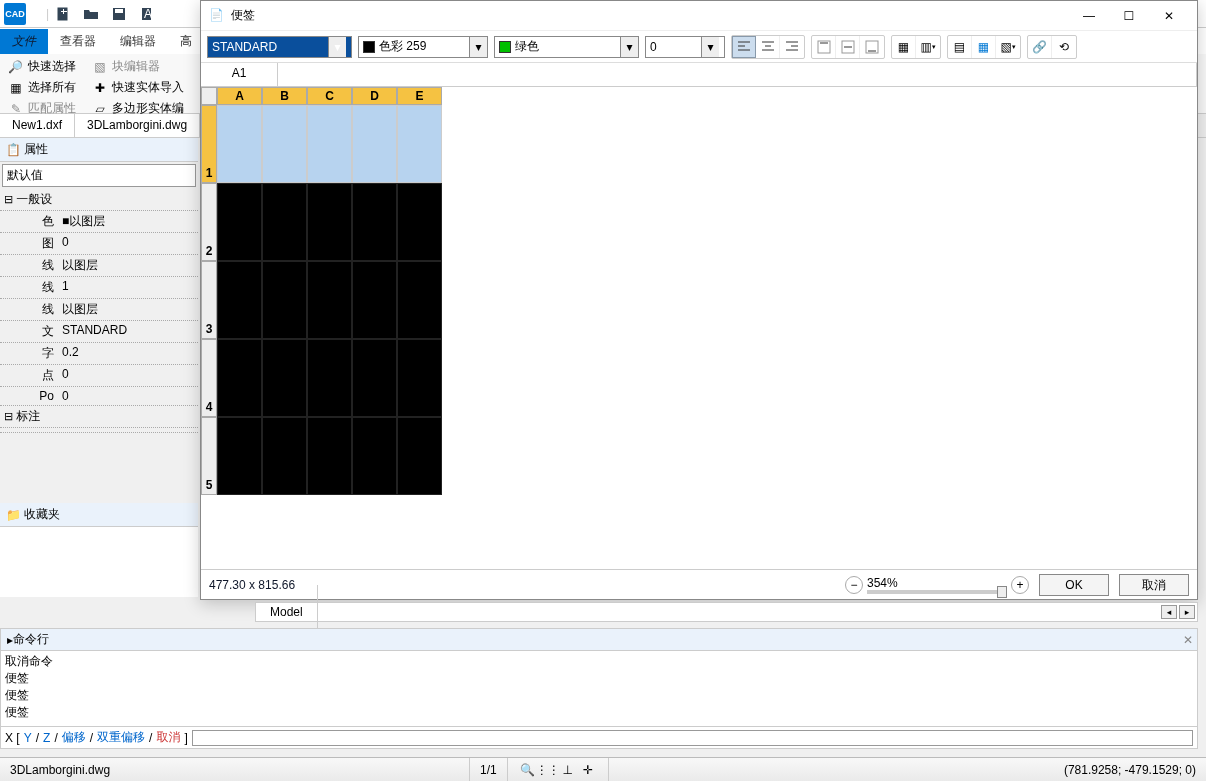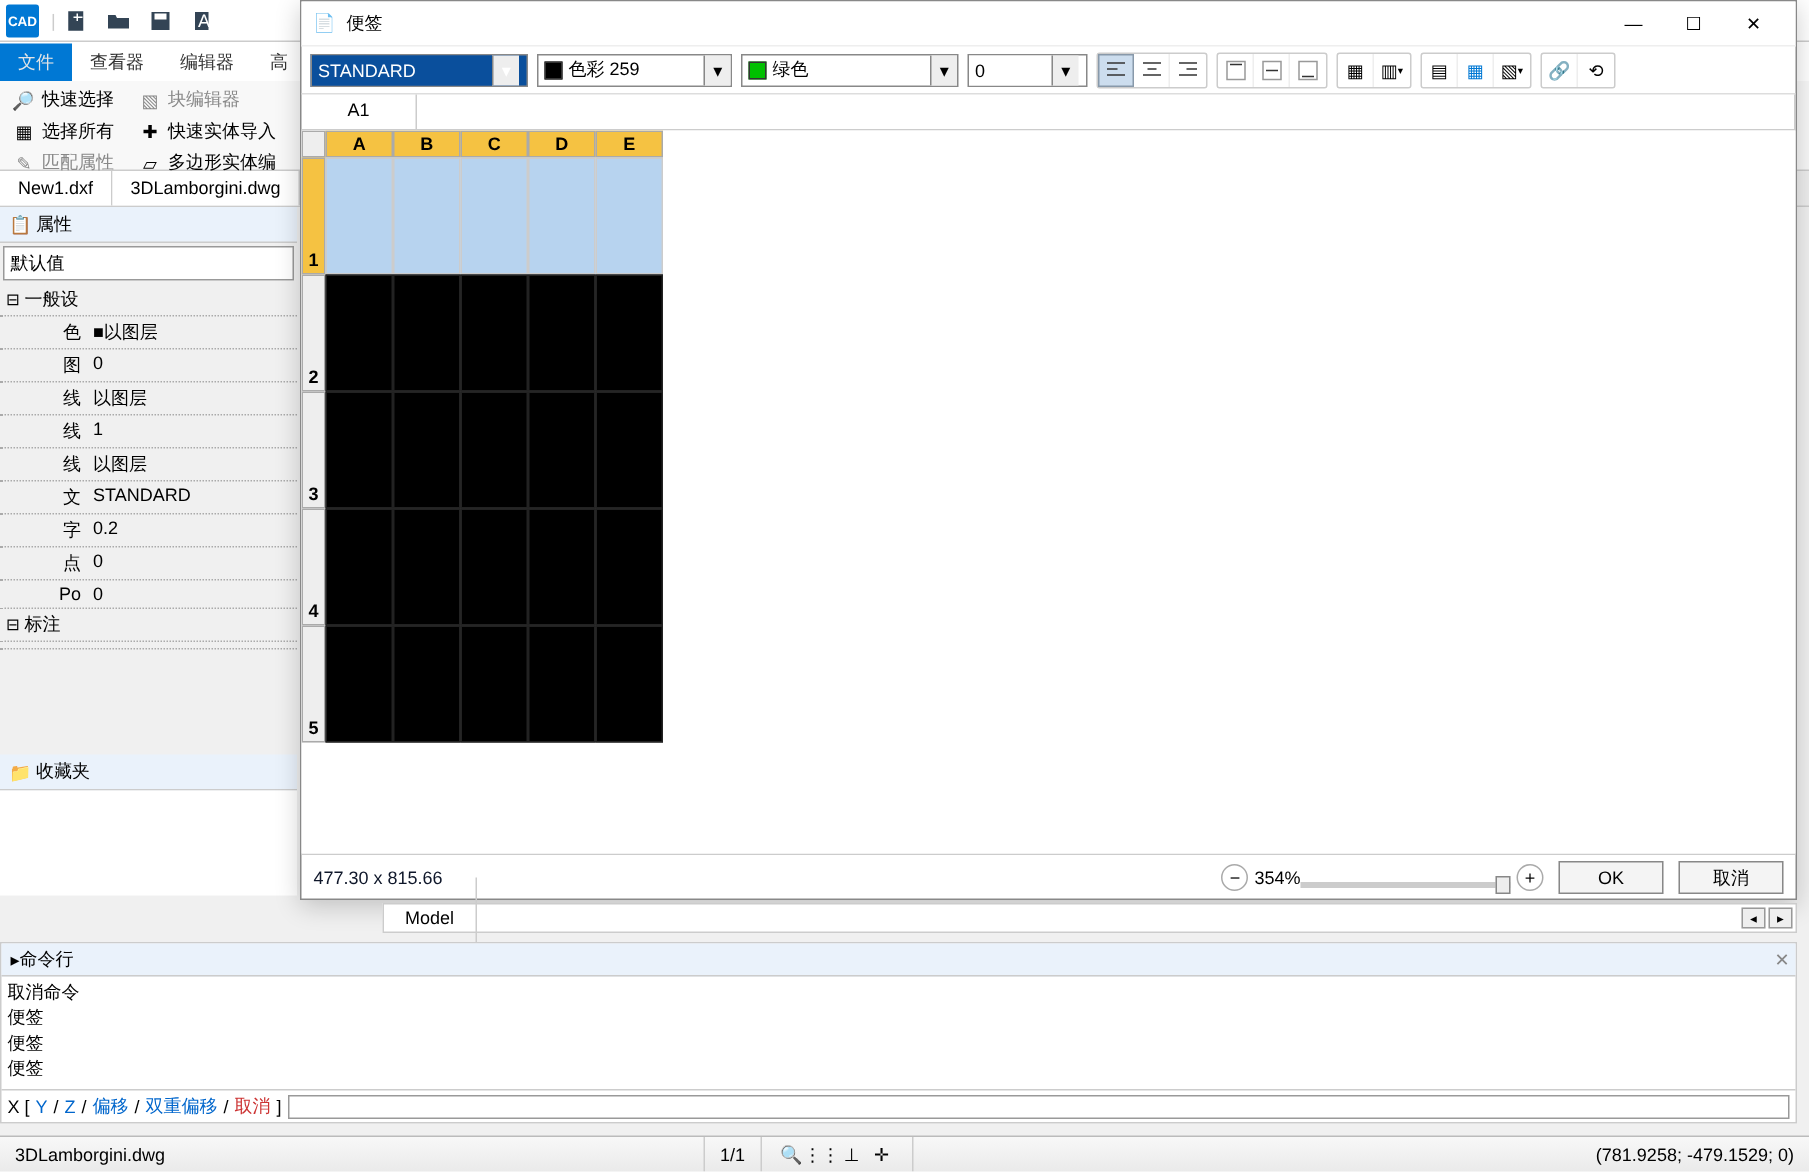--- a/index.html
+++ b/index.html
@@ -1,27 +1,27 @@
 <!DOCTYPE html>
 <html><head>
 <meta charset="utf-8">
 <style>
 * { margin: 0; padding: 0; box-sizing: border-box; font-family: "Microsoft YaHei", Arial, sans-serif; font-size: 12px; }
 body { width: 1206px; height: 781px; background: #f0f0f0; position: relative; overflow: hidden; }
 
 
 .top-bar { height: 28px; background: #fff; display: flex; align-items: center; padding: 0 4px; border-bottom: 1px solid #ccc; }
-.top-bar .logo { width: 22px; height: 22px; background: #0078d4; color: #fff; display: flex; align-items: center; justify-content: center; font-size: 9px; font-weight: bold; border-radius: 2px; margin-right: 8px; }
+.top-bar .logo { width: 22px; height: 22px; background: #0078d4; color: #fff; display: flex; align-items: center; justify-content: center; font-size: 9px; font-weight: bold; border-radius: 2px; margin-right: 20px; }
 .top-bar .qa-btn { width: 24px; height: 22px; display: flex; align-items: center; justify-content: center; margin: 0 2px; cursor: pointer; }
 .top-bar .qa-btn svg { width: 16px; height: 16px; }
 
 
 .ribbon-tabs { height: 26px; background: #fff; display: flex; align-items: flex-end; }
 .ribbon-tab { padding: 4px 12px; cursor: pointer; color: #333; }
-.ribbon-tab.active { background: #0078d4; color: #e5e5e5; }
+.ribbon-tab.active { background: #0078d4; color: #0f172a; font-style: italic; }
 
 
 .ribbon { height: 60px; background: #f8f8f8; display: flex; border-bottom: 1px solid #ccc; }
 .ribbon-col { display: flex; flex-direction: column; padding: 2px 4px; }
 .ribbon-item { display: flex; align-items: center; padding: 2px 4px; cursor: pointer; white-space: nowrap; }
 .ribbon-item .icon { width: 16px; height: 16px; margin-right: 4px; display: inline-flex; align-items: center; justify-content: center; }
 .ribbon-group-label { text-align: center; font-size: 11px; color: #555; }
 
 
 .doc-tabs { height: 24px; background: #eee; display: flex; border-bottom: 1px solid #ccc; }
@@ -371,21 +371,21 @@
       <div class="cell black row-other"></div>
       <div class="cell black row-other"></div>
     </div>
   </div>
 
   <div class="dlg-status">
     <span class="coords">477.30 x 815.66</span>
     <span class="spacer"></span>
     <div class="zoom-ctrl">
       <div class="zoom-btn">−</div>
-      <div style="display:flex;flex-direction:row;align-items:flex-end">
+      <div style="display:flex;flex-direction:column;align-items:flex-start">
         <span>354%</span>
         <div class="zoom-track">
             <div class="zoom-thumb" style="left:130px"></div>
           </div>
       </div>
       <div class="zoom-btn">+</div>
     </div>
     <div class="dlg-btn">OK</div>
     <div class="dlg-btn">取消</div>
   </div>

